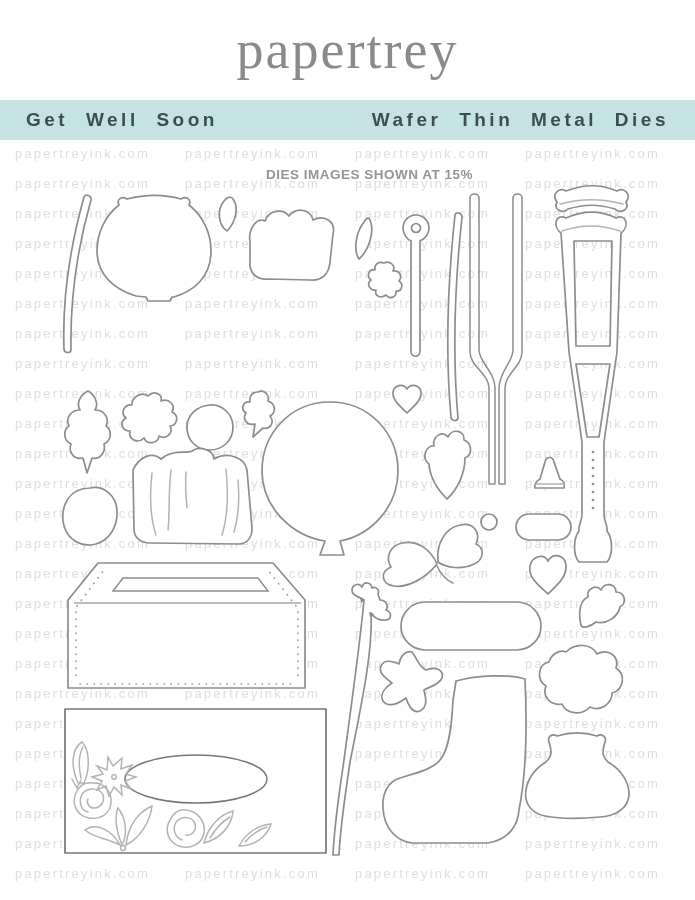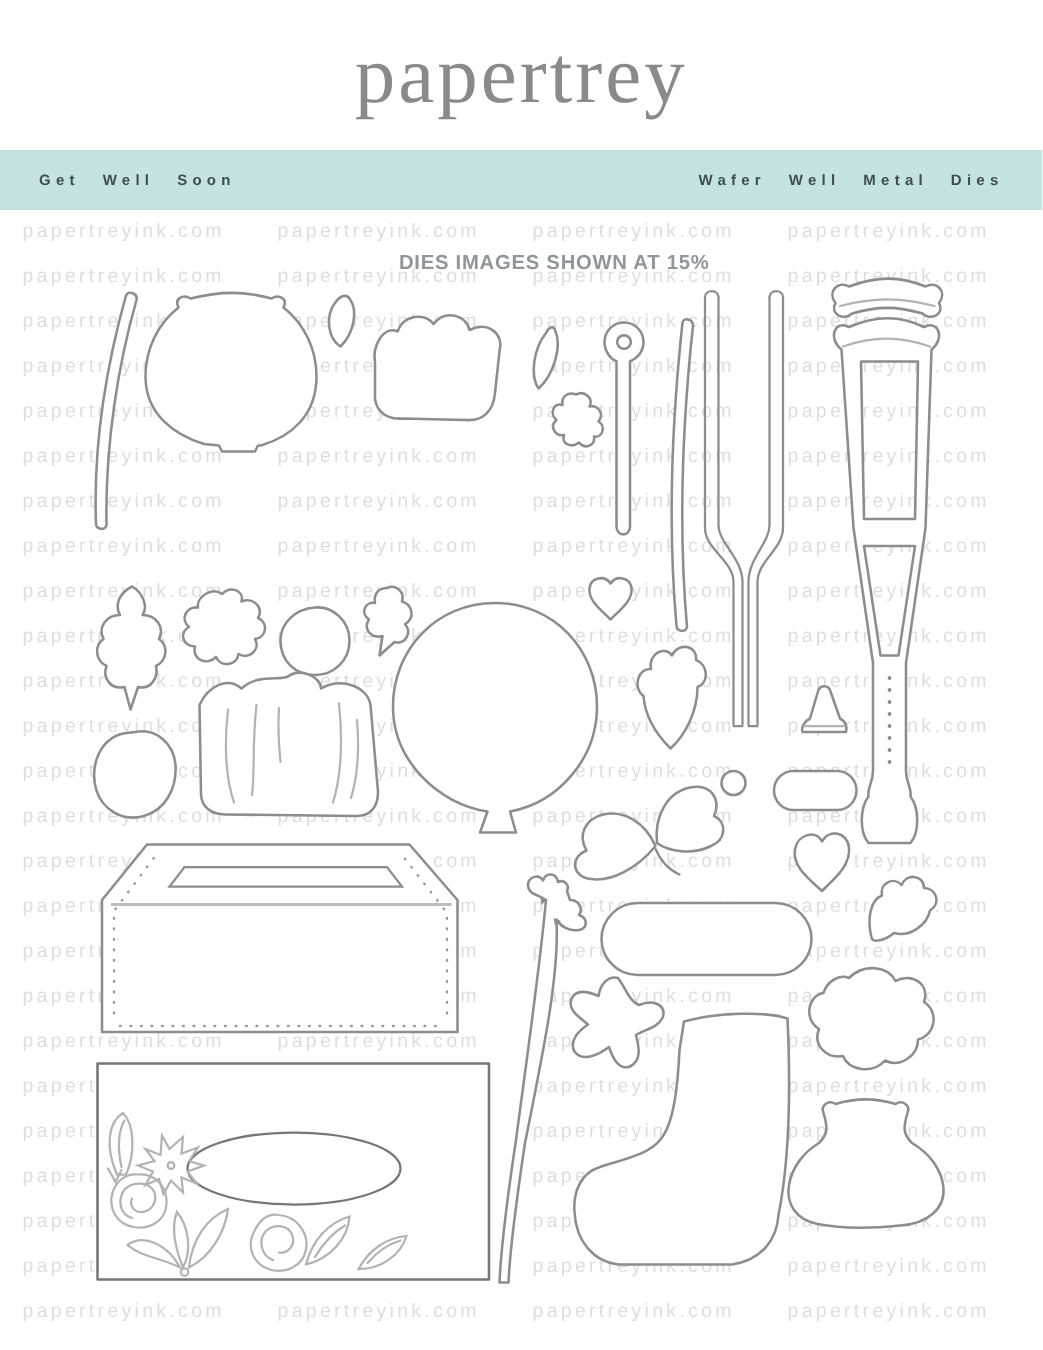--- a/index.html
+++ b/index.html
@@ -7,21 +7,21 @@
 
   
   .header{height:100px;display:flex;align-items:center;justify-content:center;background:#fff;}
   .logo{display:flex;align-items:baseline;gap:16px;}
   .logo-serif{font-family:"Liberation Serif",serif;font-size:54px;color:#8a8a8a;letter-spacing:2px;}
   .logo-script{font-family:"DejaVu Serif",serif;font-style:italic;font-size:50px;color:#7e7e7e;position:relative;padding-top:6px;}
   .logo-flower{position:absolute;left:4px;top:-8px;width:17px;height:17px;}
 
   
   .banner{height:40px;background:#c6e3e3;display:flex;align-items:center;justify-content:space-between;padding:0 26px;box-sizing:border-box;}
-  .banner span{font-size:10px;font-weight:bold;letter-spacing:3.5px;word-spacing:9px;color:#3d4e52;}
+  .banner span{font-size:19px;font-weight:bold;letter-spacing:3.5px;word-spacing:9px;color:#3d4e52;}
 
   
   .main{position:absolute;left:0;top:143px;width:695px;height:757px;background:#fff;}
   .watermarks{position:absolute;inset:0;overflow:hidden;}
   .wm{position:absolute;font-size:13px;letter-spacing:2.2px;color:#dedede;white-space:nowrap;}
   .note{position:absolute;top:24px;left:50%;transform:translateX(-50%);margin-left:22px;
         font-size:13.5px;font-weight:bold;letter-spacing:.5px;color:#90969a;white-space:nowrap;}
   svg.art{position:absolute;left:0;top:0;}
   .die{fill:#ffffff;stroke:#8d8d8d;stroke-width:1.7;stroke-linejoin:round;stroke-linecap:round;}
   .die-hole{fill-rule:evenodd;}
@@ -35,21 +35,21 @@
 <body>
 
 <div class="header">
   <div class="logo">
     <span class="logo-serif" style="color: rgb(138, 138, 138);">papertrey</span>
   </div>
 </div>
 
 <div class="banner" style="background: rgb(198, 227, 227);">
   <span style="color: rgb(61, 78, 82);">Get Well Soon</span>
-  <span style="color: rgb(61, 78, 82);">Wafer Well Metal Dies</span>
+  <span style="color: rgb(61, 78, 82);">Wafer Thin Metal Dies</span>
 </div>
 
 <div class="main">
   <div class="watermarks" id="watermarks">
       <span class="wm" style="left: 15px; top: 3px; color: rgb(222, 222, 222);">papertreyink.com</span>
       <span class="wm" style="left: 185px; top: 3px; color: rgb(222, 222, 222);">papertreyink.com</span>
       <span class="wm" style="left: 355px; top: 3px; color: rgb(222, 222, 222);">papertreyink.com</span>
       <span class="wm" style="left: 525px; top: 3px; color: rgb(222, 222, 222);">papertreyink.com</span>
       <span class="wm" style="left: 15px; top: 33px; color: rgb(222, 222, 222);">papertreyink.com</span>
       <span class="wm" style="left: 185px; top: 33px; color: rgb(222, 222, 222);">papertreyink.com</span>

